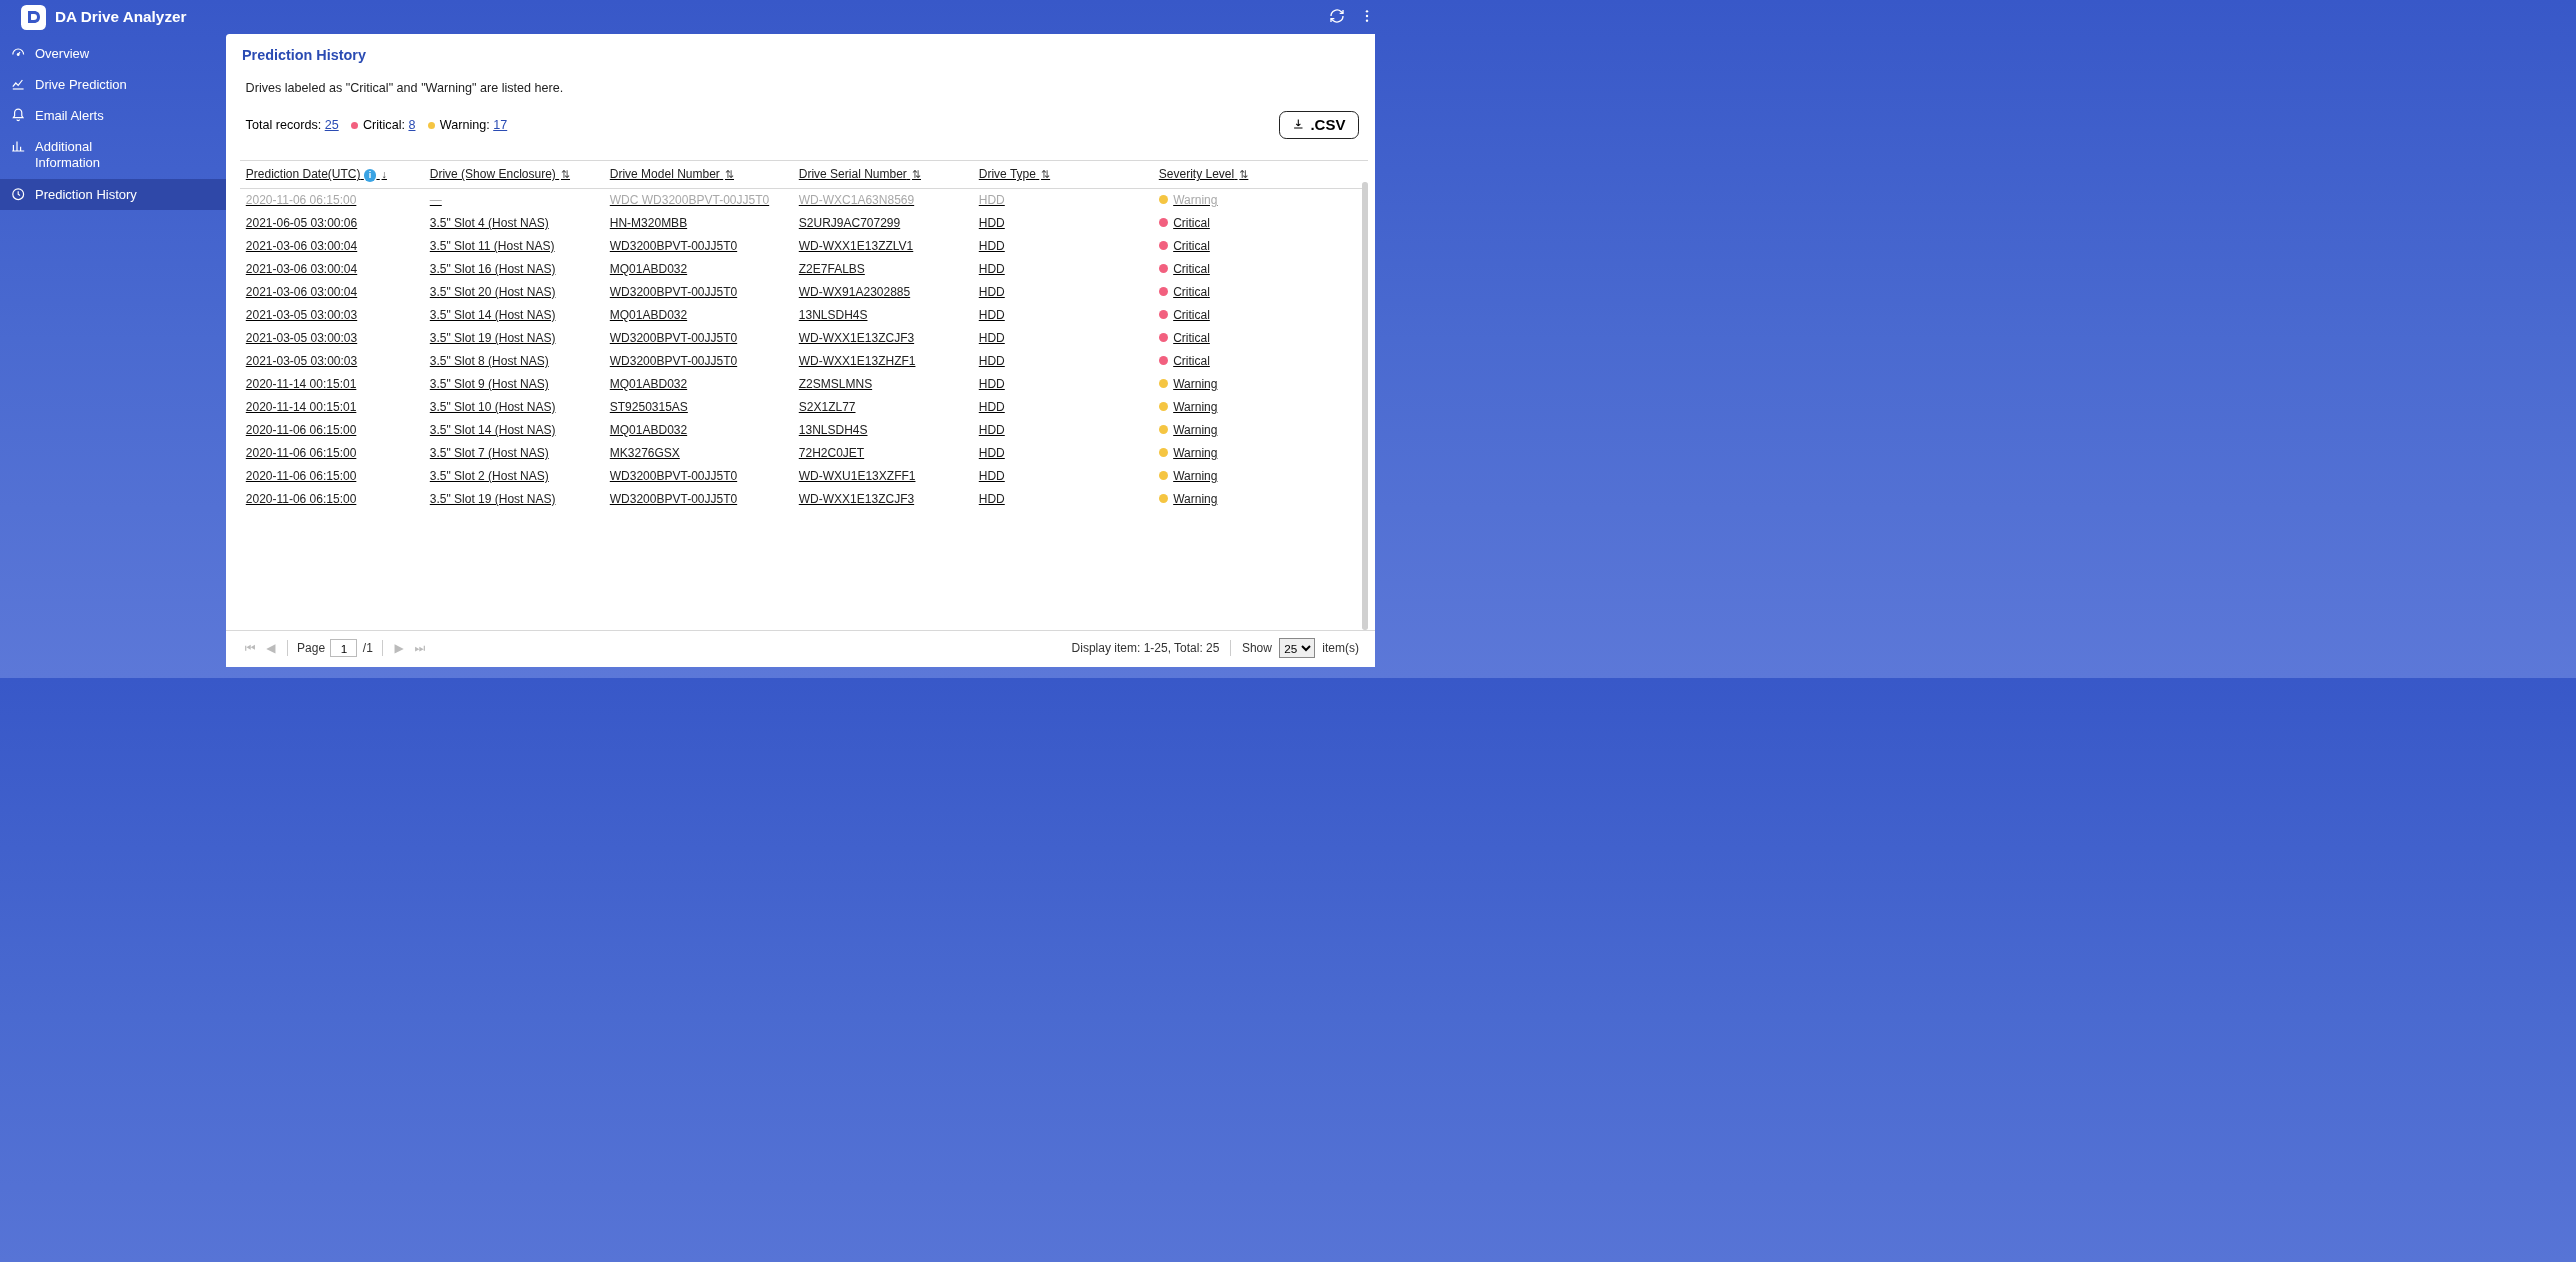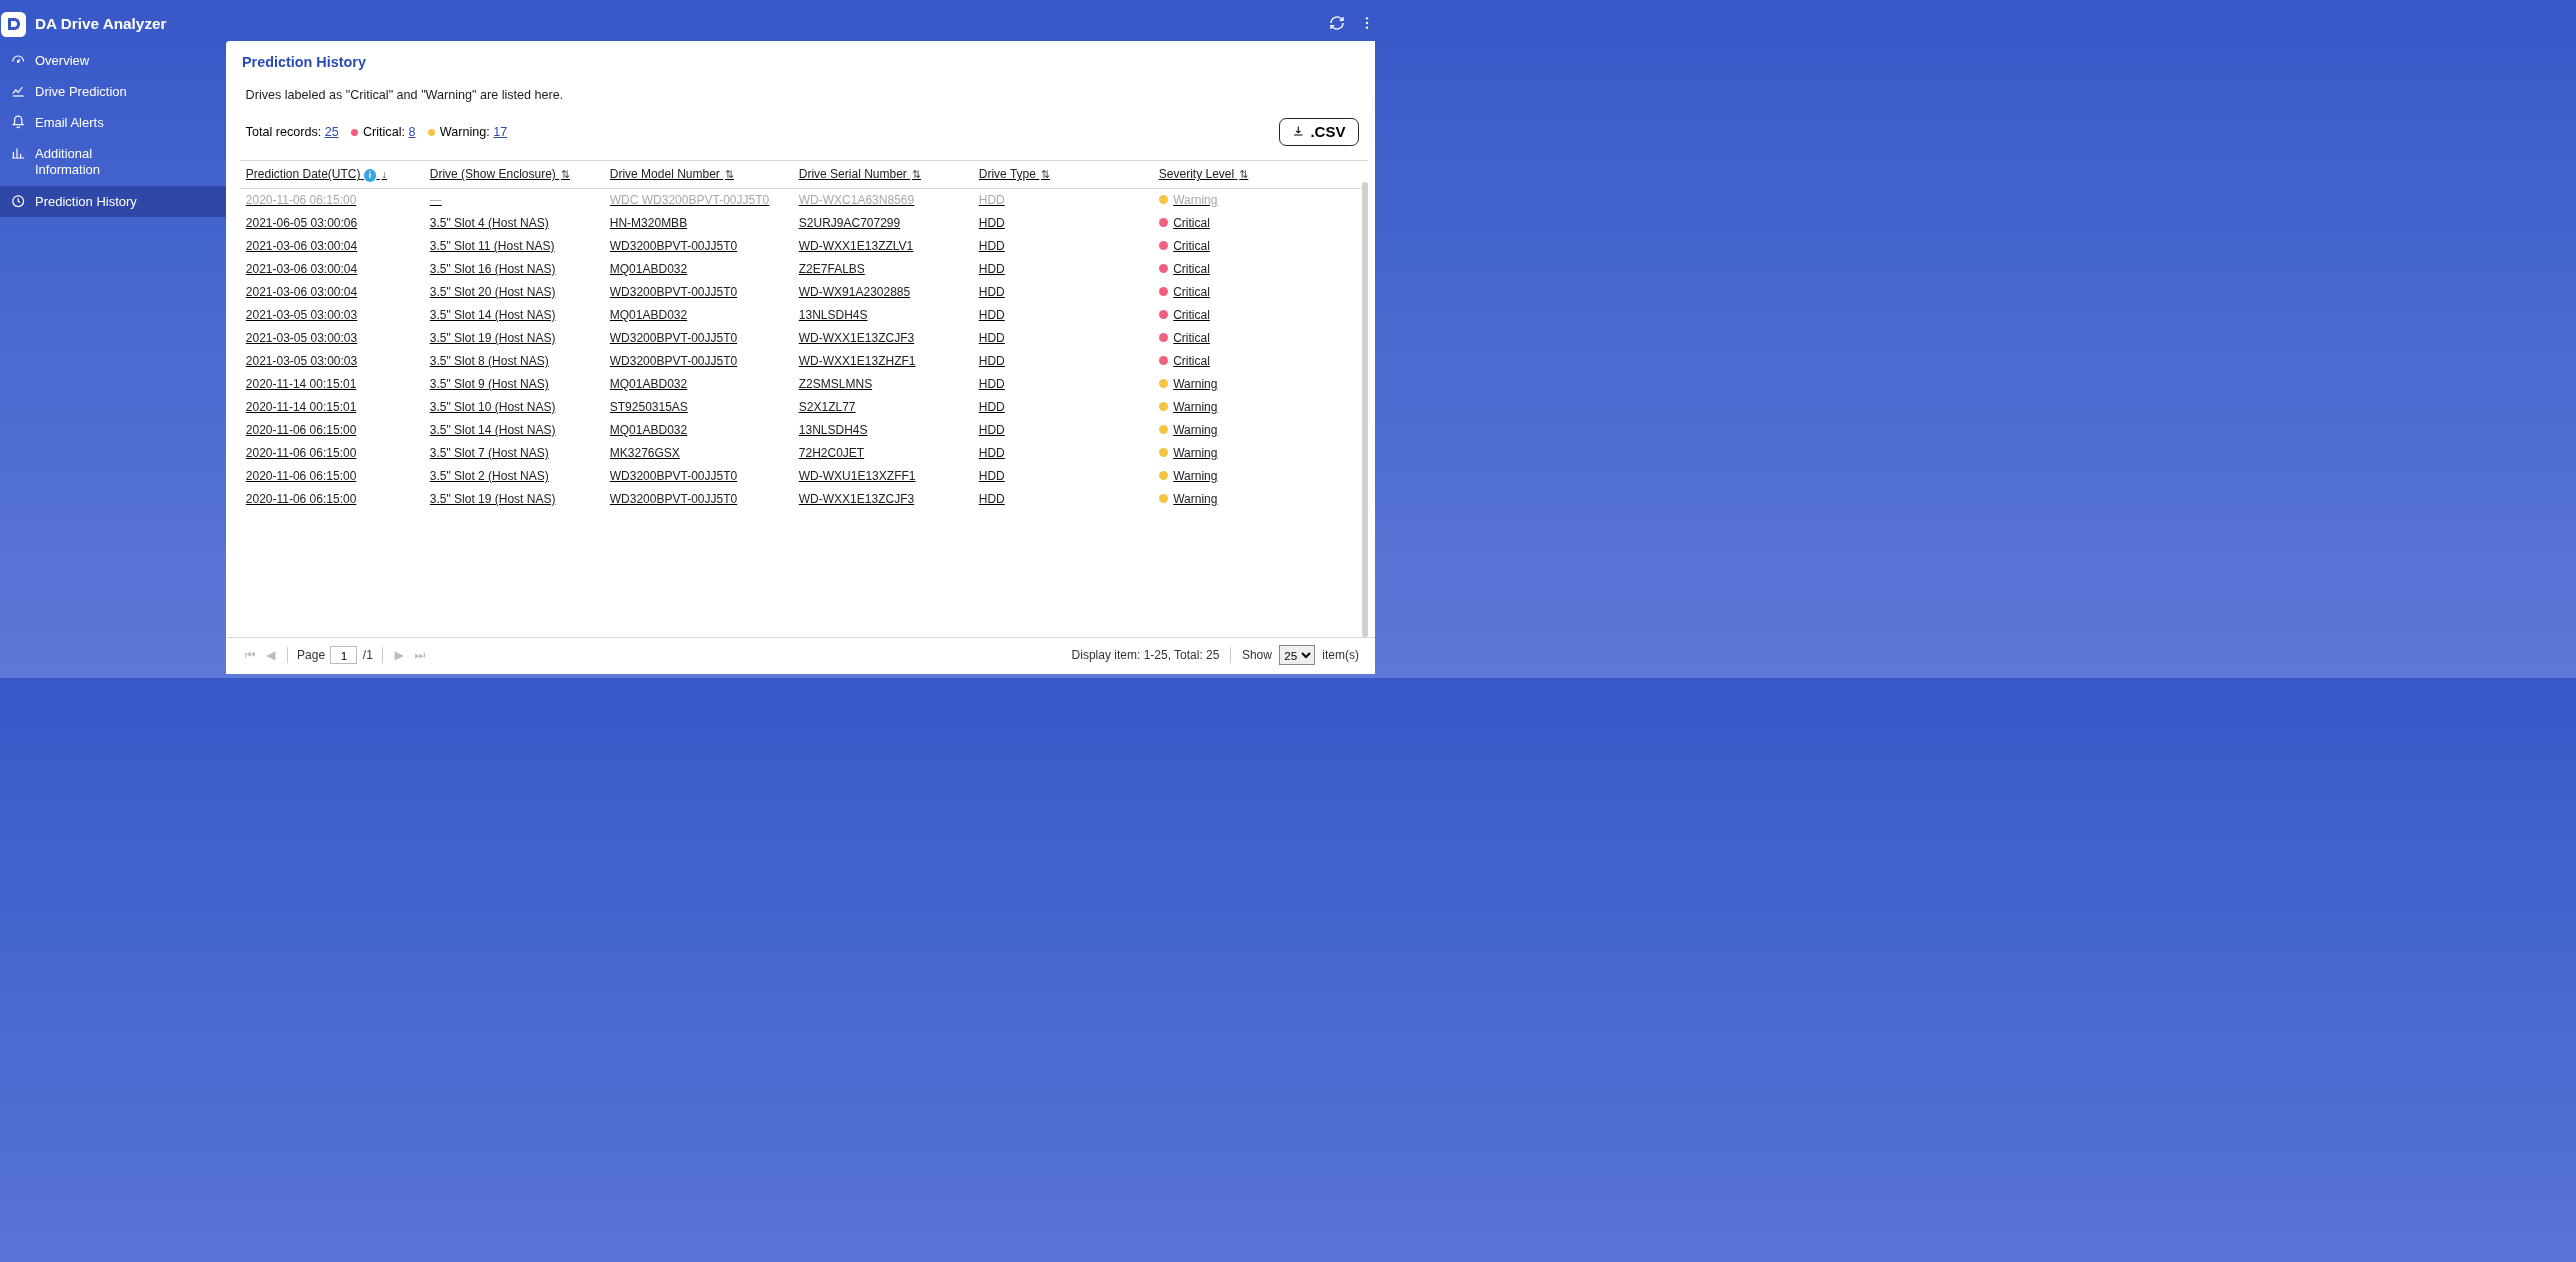--- a/index.html
+++ b/index.html
@@ -7,23 +7,22 @@
   font-family: Arial, Helvetica, sans-serif;
   background: linear-gradient(180deg, #3858c8 0%, #4a6ad0 50%, #5c78d8 100%);
   width: 1384px;
   height: 678px;
   overflow: hidden;
 }
 .topbar {
   height: 34px;
   display: flex;
   align-items: center;
-  padding: 0 9px 0 1px;
+  padding: 0 9px 0 21px;
   color: #fff;
-  margin-top: 7px;
 }
 .logo {
   width: 25px;
   height: 25px;
   background: #fff;
   border-radius: 5.4px;
   display: flex;
   align-items: center;
   justify-content: center;
   margin-right: 9px;
@@ -62,21 +61,21 @@
   padding: 12.6px 16px 5.4px 16px;
 }
 .page-title { color: #2a4bb3; font-size: 14.4px; font-weight: 700; margin-bottom: 18px; }
 .description { font-size: 12.6px; color: #222; margin-left: 3.6px; margin-bottom: 16px; }
 .stats-row {
   display: flex;
   align-items: center;
   gap: 12.6px;
   font-size: 12.6px;
   margin-left: 3.6px;
-  margin-bottom: 9px;
+  margin-bottom: 16px;
 }
 .stats-row a { color: #2a4bb3; text-decoration: underline; }
 .dot { display: inline-block; width: 7.2px; height: 7.2px; border-radius: 50%; margin-right: 4.5px; vertical-align: middle; }
 .dot.critical { background: #f2607f; }
 .dot.warning { background: #f5c542; }
 .csv-btn {
   margin-left: auto;
   border: 1.3px solid #222;
   border-radius: 7.2px;
   padding: 4.5px 12.6px;

